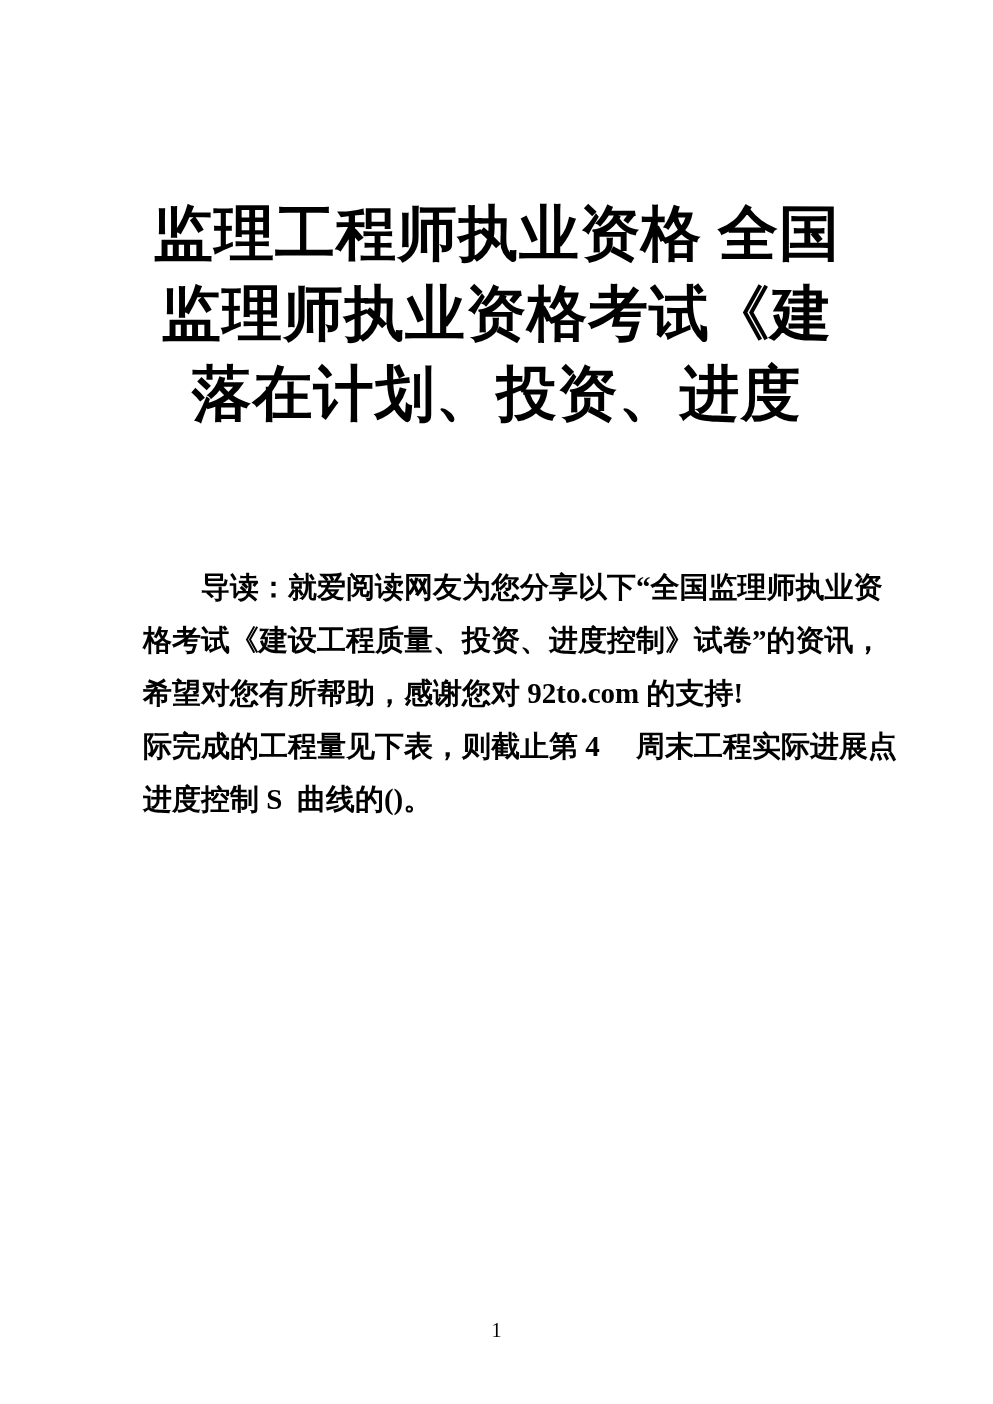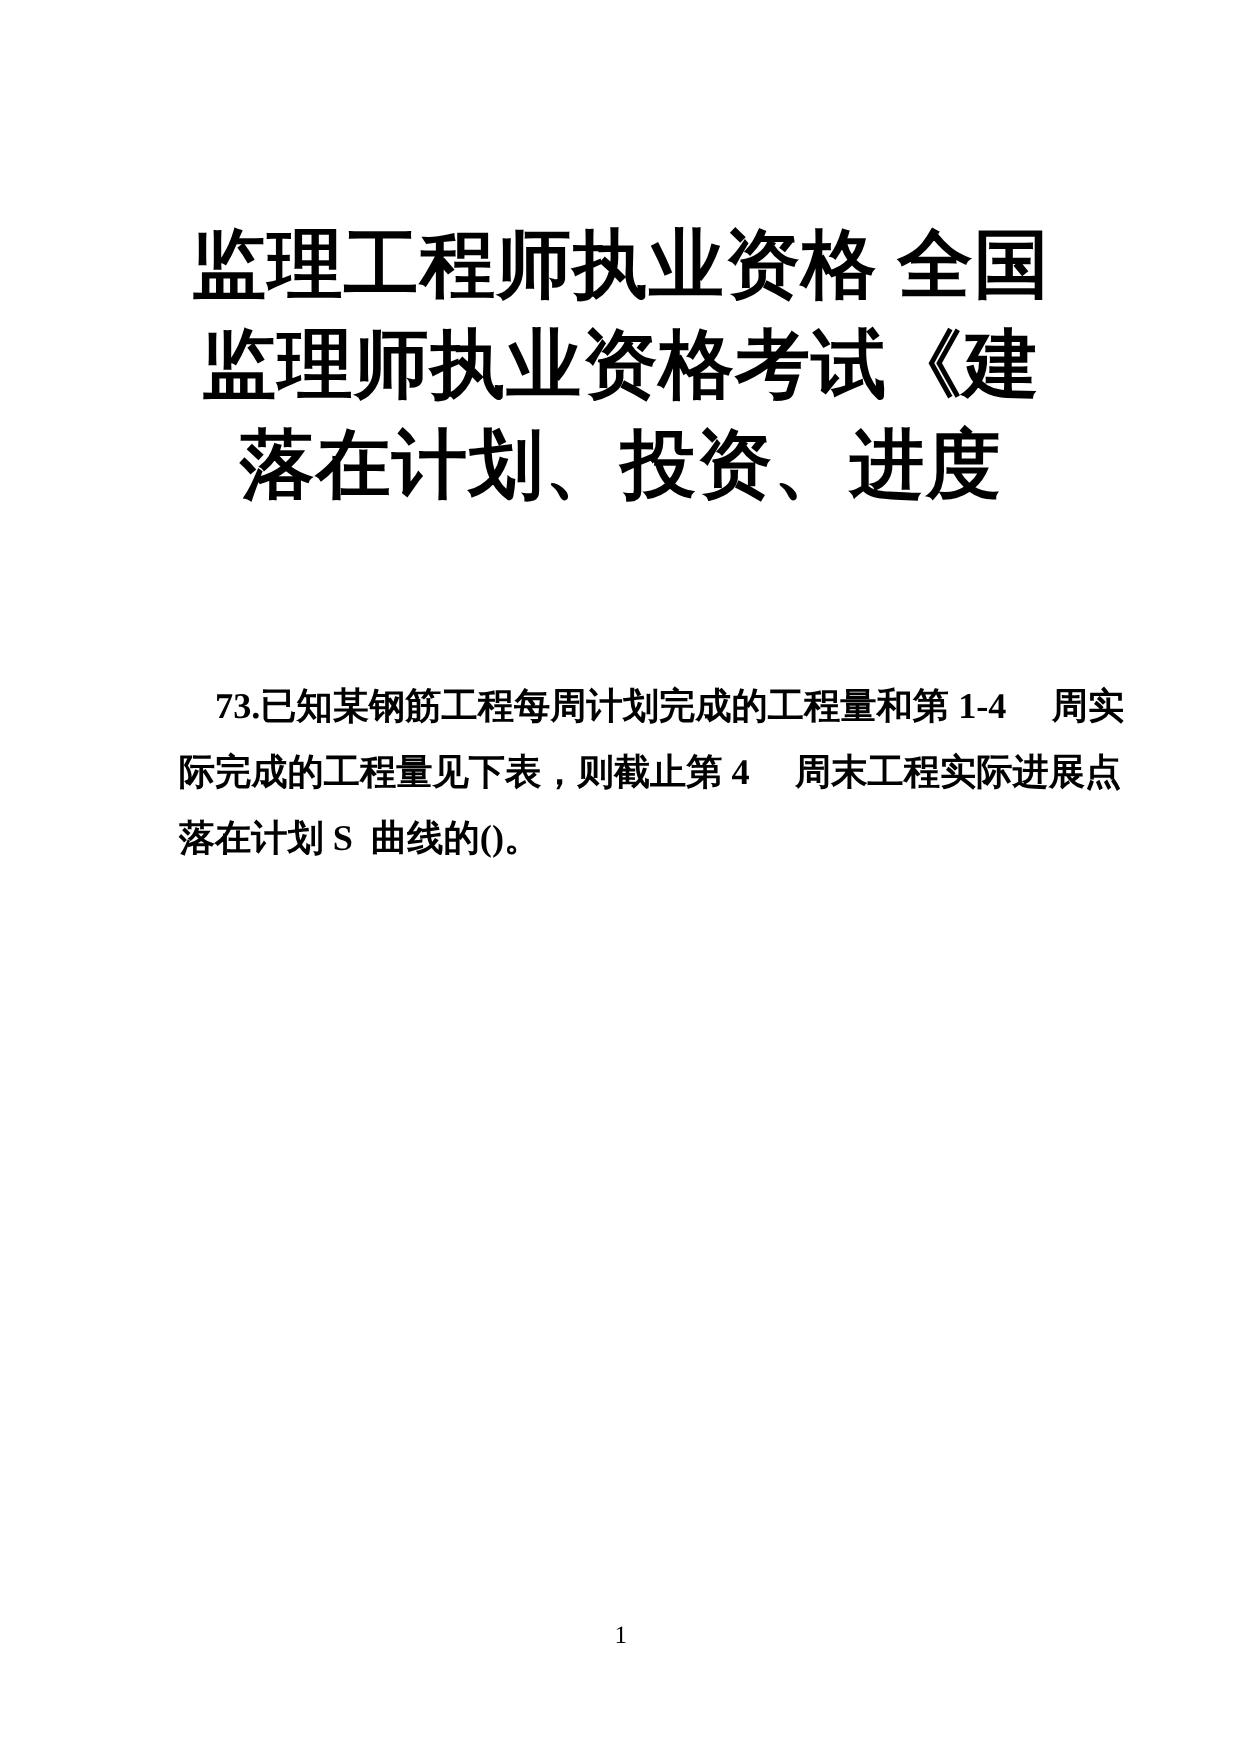--- a/index.html
+++ b/index.html
@@ -8,20 +8,21 @@
     background: #ffffff;
     color: #000000;
     font-family: "Liberation Serif", "DejaVu Serif", serif;
   }
   .page {
     position: relative;
     width: 993px;
     height: 1324px;
     background: #ffffff;
     overflow: hidden;
+    margin-top: 22px;
   }
   .doc-title {
     margin: 172px 0 0 0;
     padding: 0;
     text-align: center;
     font-size: 60px;
     line-height: 80px;
     font-weight: bold;
     letter-spacing: 1px;
   }
@@ -55,25 +56,29 @@
 <div class="page">
 
   <h1 class="doc-title">
     <div class="title-line">监理工程师执业资格 全国</div>
     <div class="title-line">监理师执业资格考试《建</div>
     <div class="title-line">落在计划、投资、进度</div>
   </h1>
 
   <div class="content">
 
+    <div class="paragraph">
+      <div class="text-line indent-2">导读：就爱阅读网友为您分享以下“全国监理师执业资</div>
+      <div class="text-line">格考试《建设工程质量、投资、进度控制》试卷”的资讯，</div>
+      <div class="text-line">希望对您有所帮助，感谢您对 92to.com 的支持!</div>
+    </div>
 
     <div class="paragraph">
-      <div class="text-line indent-1">73.已知某钢筋工程每周计划完成的工程量和第 1-4　 周实</div>
       <div class="text-line">际完成的工程量见下表，则截止第 4　 周末工程实际进展点</div>
-      <div class="text-line">落在计划 S  曲线的()。</div>
+      <div class="text-line">进度控制 S  曲线的()。</div>
     </div>
 
 
 
   </div>
 
   <div class="page-number">1</div>
 
 </div>
 

